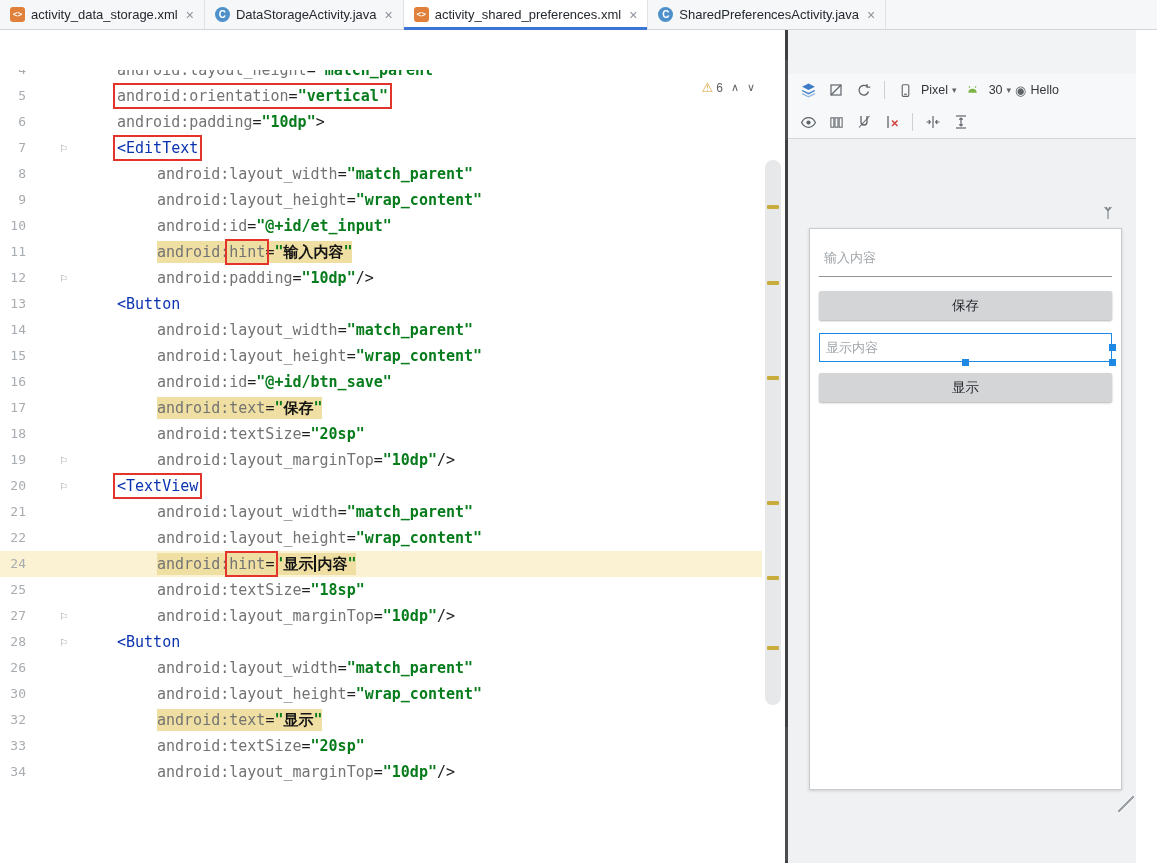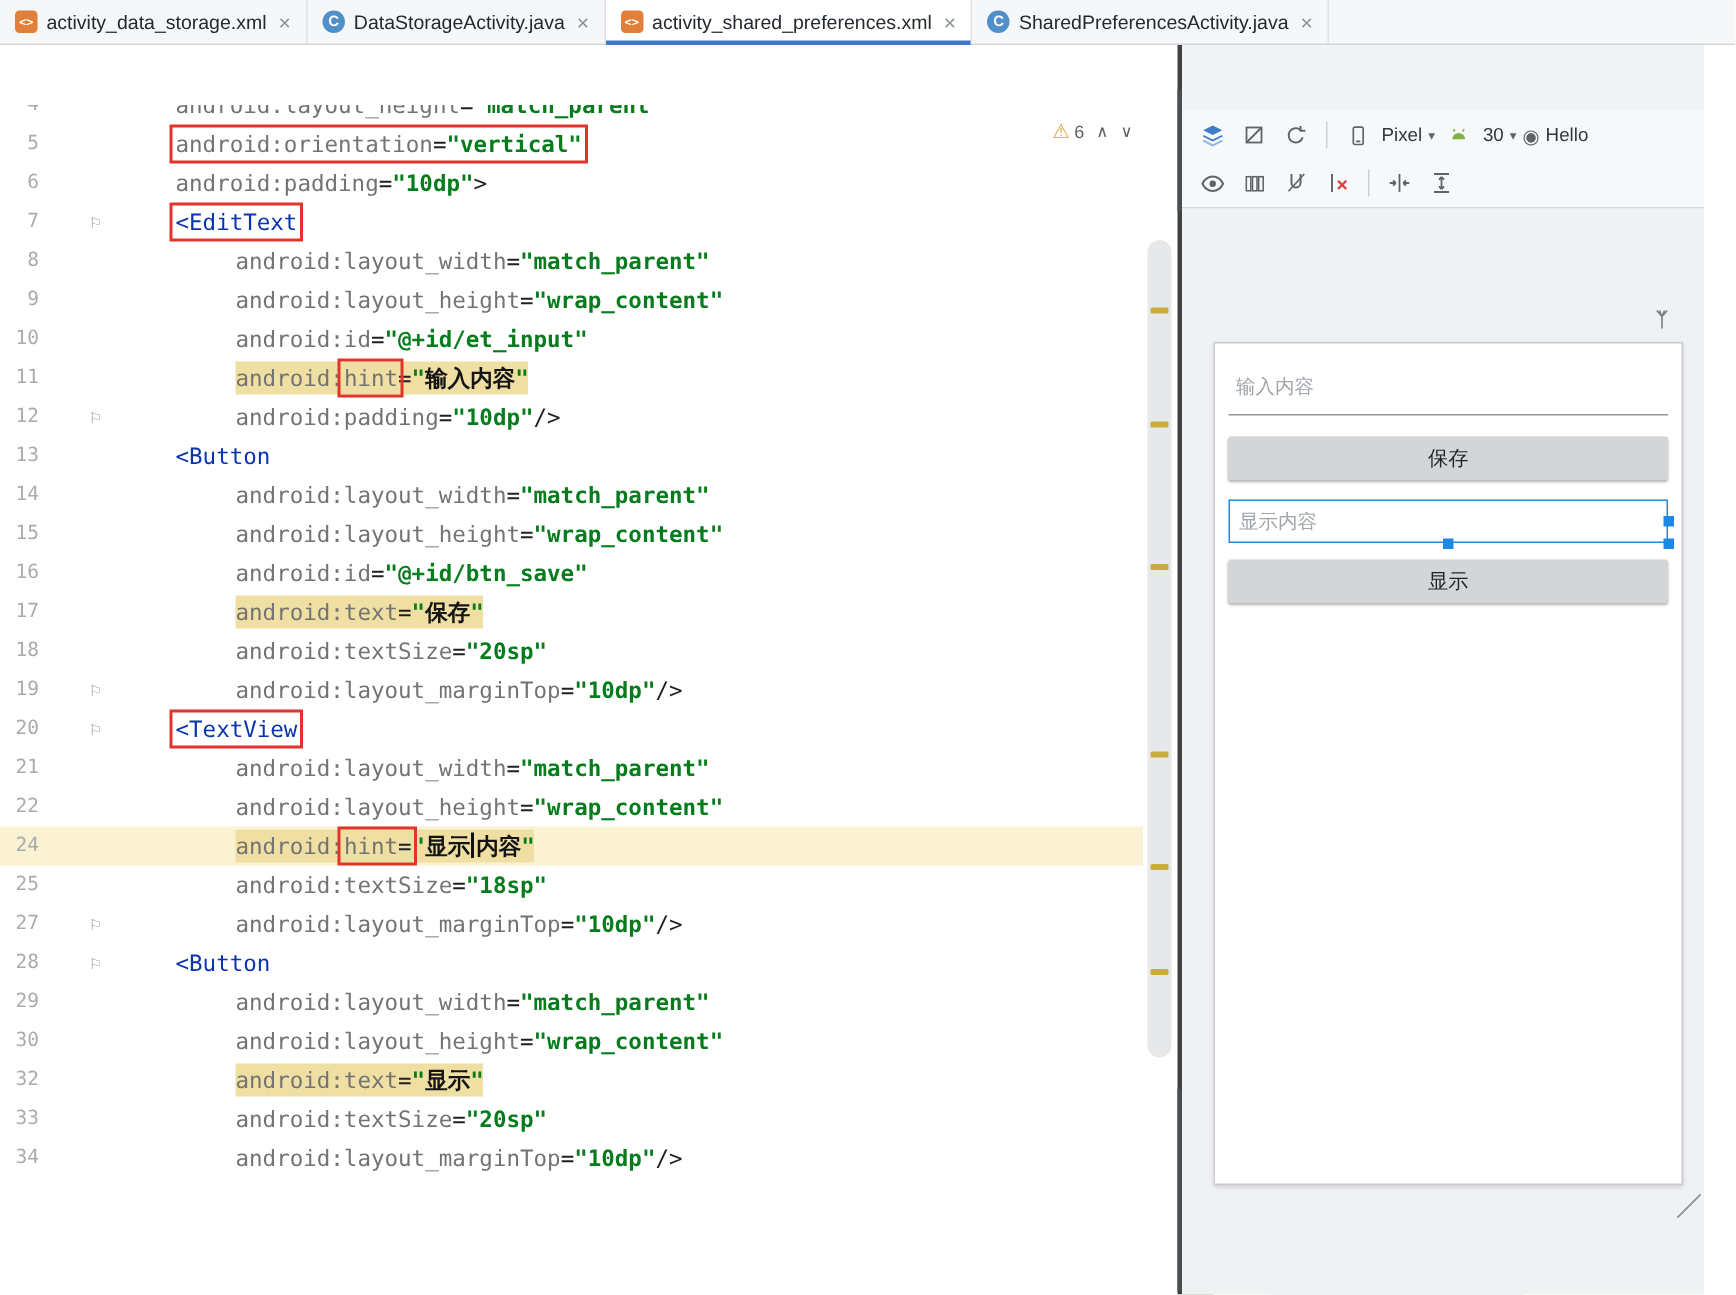--- a/index.html
+++ b/index.html
@@ -237,21 +237,21 @@
         <span class="codeln i2"><span class="s-a">android:layout_marginTop</span><span class="s-e">=</span><span class="s-v">"10dp"</span><span class="s-p">/&gt;</span></span>
       </div>
       <div class="row">
         <span class="num">28</span>
         <span class="gut">
           <span class="mkflag">⚐</span>
         </span>
         <span class="codeln i1"><span class="s-t">&lt;Button</span></span>
       </div>
       <div class="row">
-        <span class="num">29</span>
+        <span class="num">26</span>
         <span class="gut"></span>
         <span class="codeln i2"><span class="s-a">android:layout_width</span><span class="s-e">=</span><span class="s-v">"match_parent"</span></span>
       </div>
       <div class="row">
         <span class="num">30</span>
         <span class="gut"></span>
         <span class="codeln i2"><span class="s-a">android:layout_height</span><span class="s-e">=</span><span class="s-v">"wrap_content"</span></span>
       </div>
       <div class="row">
         <span class="num">32</span>

